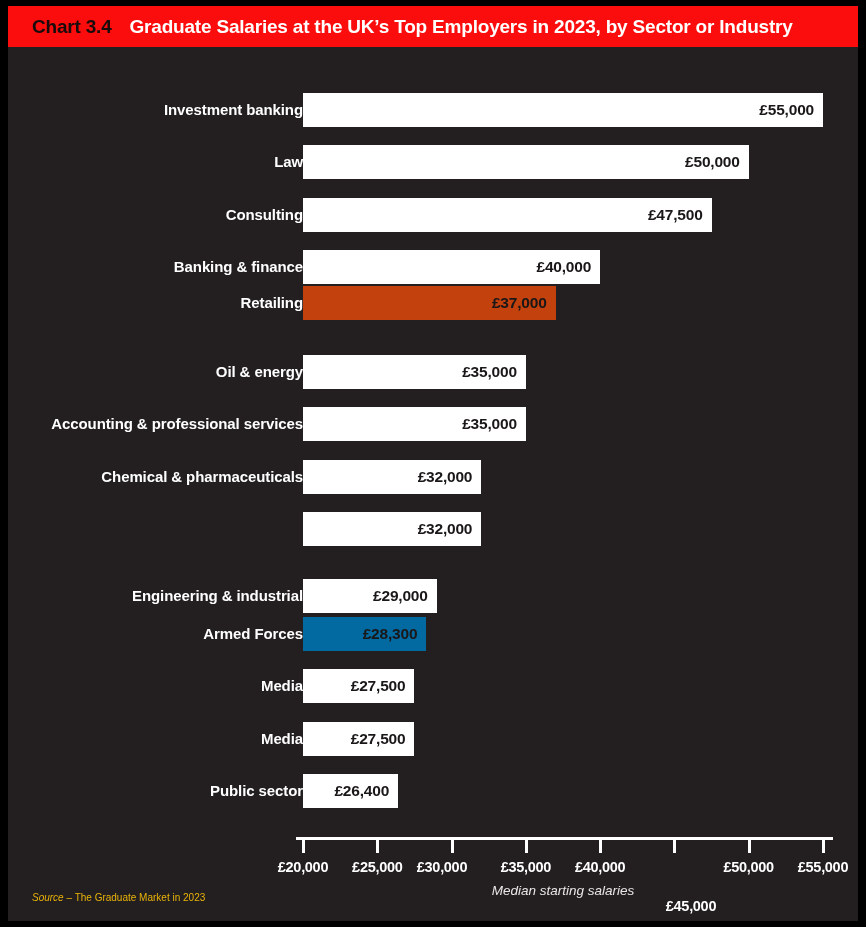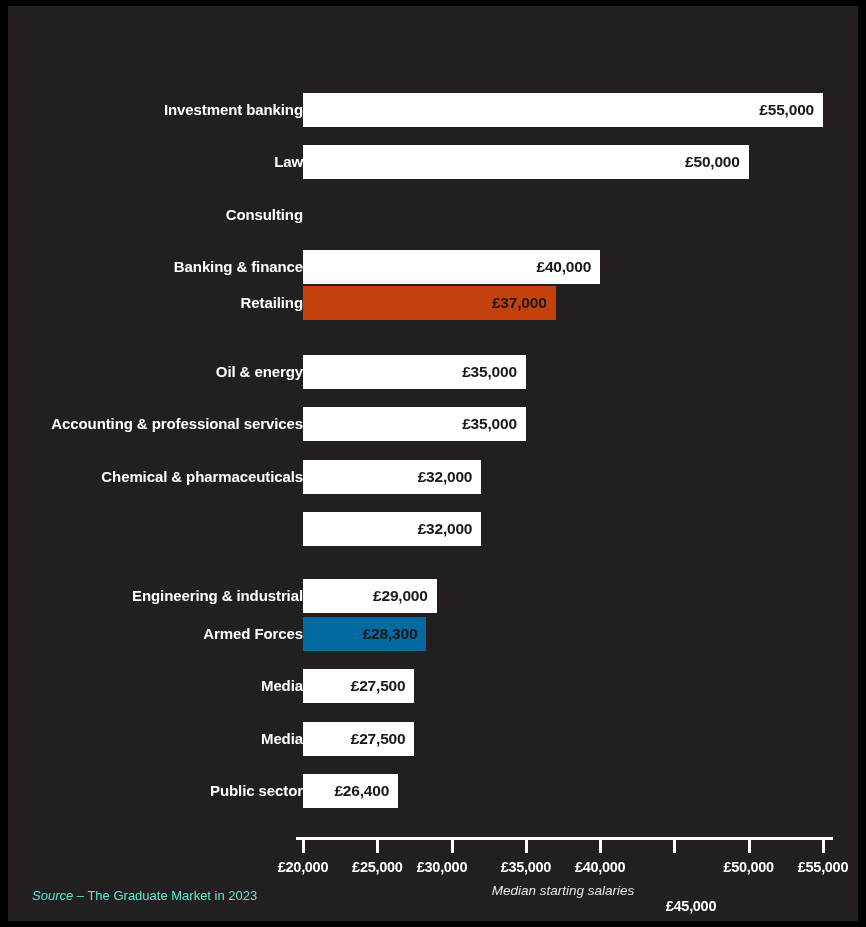--- a/index.html
+++ b/index.html
@@ -141,51 +141,58 @@
     font-size: 13.5px;
     font-style: italic;
     white-space: nowrap;
     transform: translateX(-50%);
   }
   
   .source {
     position: absolute;
     left: 24px;
     bottom: 18px;
-    color: #5eead4;
-    font-size: 13px;
+    color: #eab308;
+    font-size: 10px;
     white-space: nowrap;
   }
   .source-word {
     font-style: italic;
   }
 </style>
 </head>
 <body>
 
 <div id="chart-root">
   <div class="panel">
 
+    <div class="banner">
+      <span class="banner-chartno">Chart 3.4</span>
+      <span class="banner-title">Graduate Salaries at the UK’s Top Employers in 2023, by Sector or Industry</span>
+    </div>
 
     <div class="plot">
       <div class="rows" id="rows">
           <div class="row" style="top: 46px;">
             <div class="row-label">Investment banking</div>
             <div class="bar" style="left: 295px; width: 520px; background: rgb(255, 255, 255);">
               <span class="bar-value">£55,000</span>
             </div>
           </div>
           <div class="row" style="top: 98.4px;">
             <div class="row-label">Law</div>
             <div class="bar" style="left: 295px; width: 445.714px; background: rgb(255, 255, 255);">
               <span class="bar-value">£50,000</span>
             </div>
           </div>
           <div class="row" style="top: 150.8px;">
             <div class="row-label">Consulting</div>
+            <div class="bar" style="left: 295px; width: 408.571px; background: rgb(255, 255, 255);">
+              <span class="bar-value">£47,500</span>
+            </div>
           </div>
           <div class="row" style="top: 203.2px;">
             <div class="row-label">Banking &amp; finance</div>
             <div class="bar" style="left: 295px; width: 297.143px; background: rgb(255, 255, 255);">
               <span class="bar-value">£40,000</span>
             </div>
           </div>
           <div class="row" style="top: 239px;">
             <div class="row-label">Retailing</div>
             <div class="bar" style="left: 295px; width: 252.571px; background: #c2410c;">

